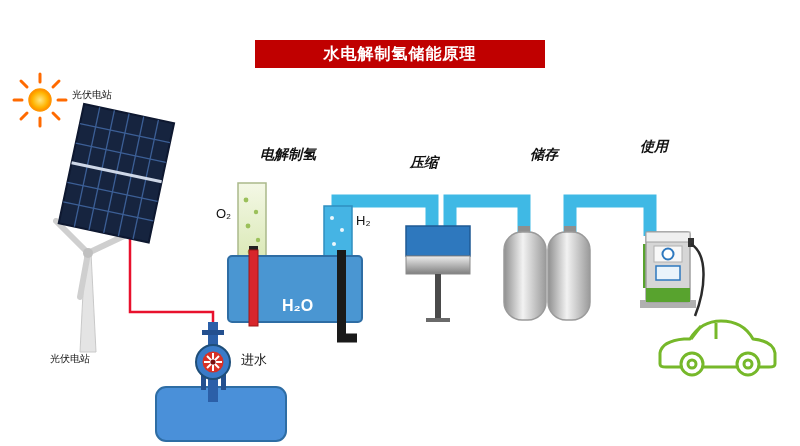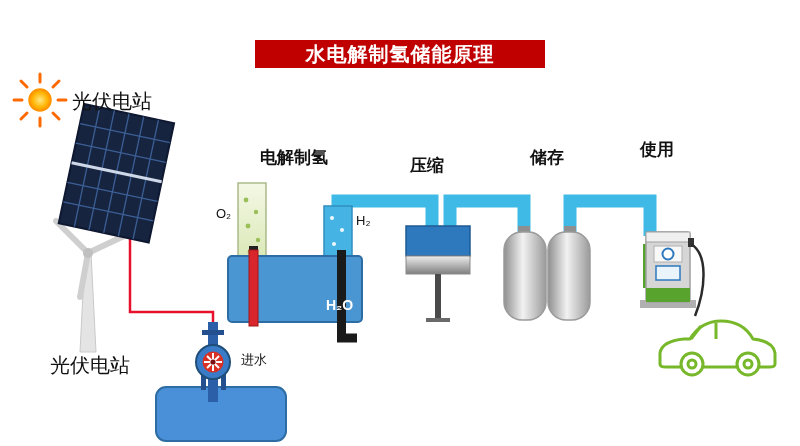--- a/index.html
+++ b/index.html
@@ -4,27 +4,27 @@
 <style>
   html,body{margin:0;padding:0;background:#fff;}
   #scene{
     position:relative;width:800px;height:446px;background:#ffffff;overflow:hidden;
     font-family:"Liberation Sans","DejaVu Sans",sans-serif;
   }
   #diagram-svg{position:absolute;left:0;top:0;}
   .label{position:absolute;color:#111;white-space:nowrap;}
   .banner{
     position:absolute;left:255px;top:40px;width:290px;height:28px;
-    background:#c00000;color:#ffffff;font-size:20px;font-weight:bold;
+    background:#c00000;color:#ffffff;font-size:16px;font-weight:bold;
     text-align:center;line-height:28px;letter-spacing:1px;
   }
-  .src-label{font-size:20px;}
-  .stage-label{font-size:17px;font-weight:bold;}
+  .src-label{font-size:10px;}
+  .stage-label{font-size:14px;font-weight:bold;font-style:italic;}
   .chem-label{font-size:13px;}
-  .h2o-label{font-size:14px;font-weight:bold;color:#ffffff;margin-left:44px;}
+  .h2o-label{font-size:16px;font-weight:bold;color:#ffffff;}
 </style>
 </head>
 <body>
 
 <div id="scene">
 
   <svg id="diagram-svg" width="800" height="446" viewBox="0 0 800 446">
     <defs>
       <linearGradient id="gradTank" x1="0" y1="0" x2="1" y2="0">
         <stop offset="0" stop-color="#8f8f8f"></stop>

